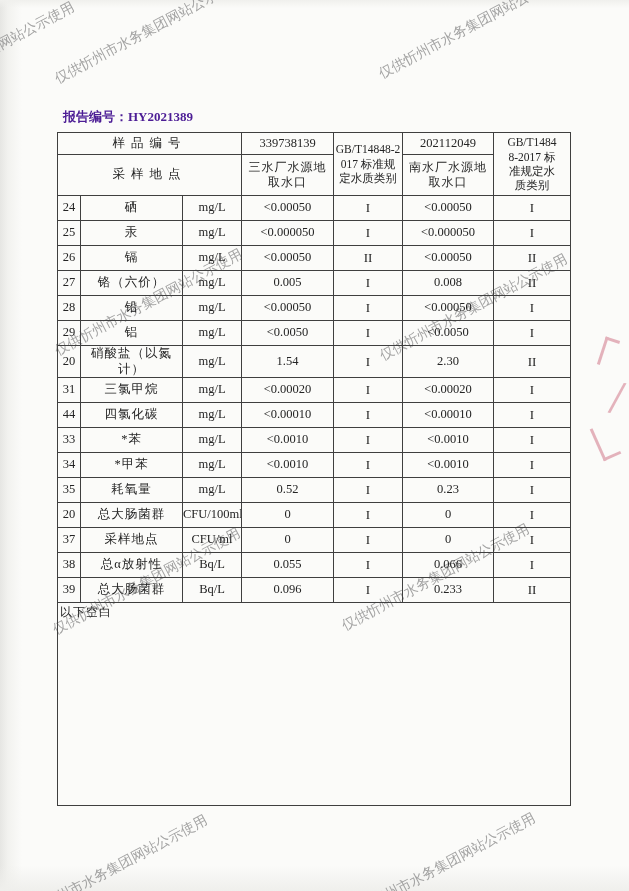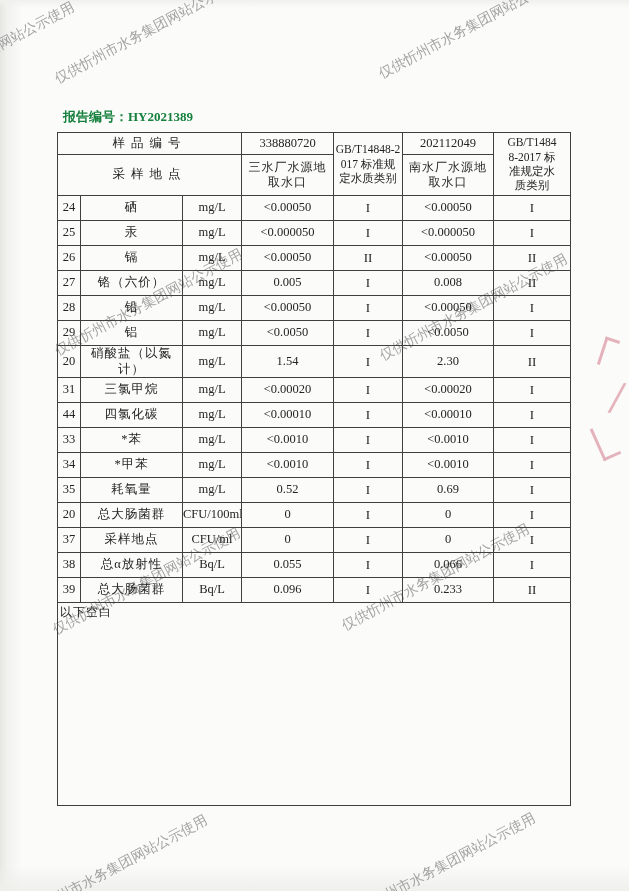--- a/index.html
+++ b/index.html
@@ -58,21 +58,21 @@
       transform:rotate(-24deg);}
 
   .title{
     position:absolute;left:57px;top:77px;width:513px;
     text-align:center;font-size:17px;font-weight:bold;color:#161616;
     letter-spacing:1px;
   }
   .info-line{
     position:absolute;left:63px;top:108px;width:507px;
     display:flex;justify-content:flex-start;
-    font-size:13px;font-weight:600;color:#15803d;
+    font-size:13px;font-weight:600;color:#4c1d95;
   }
   .info-line .page-ind{padding-right:38px;letter-spacing:1px;}
 
   table.report{
     position:absolute;left:57px;top:132px;width:513px;
     border-collapse:collapse;table-layout:fixed;
     font-size:12.5px;color:#242424;
   }
   table.report td{
     border:1px solid #3f3f3f;
@@ -127,21 +127,21 @@
         <col style="width:102px">
         <col style="width:59px">
       <col style="width:92px">
         <col style="width:69px">
         <col style="width:91px">
         <col style="width:77px">
     </colgroup>
     <tbody id="report-body">
       <tr class="h1">
         <td colspan="3" class="hdr-label">样品编号</td>
-        <td>338880720</td>
+        <td>339738139</td>
         <td rowspan="2" class="std">GB/T14848-2
 017 标准规
 定水质类别</td>
         <td>202112049</td>
         <td rowspan="2" class="std">GB/T1484
 8-2017 标
 准规定水
 质类别</td>
       </tr>
       <tr class="h2">
@@ -261,21 +261,21 @@
       <td class="c-val">&lt;0.0010</td>
       <td class="c-cls">I</td>
     </tr>
 
     <tr class="body-row">
       <td class="c-no">35</td>
       <td class="c-name">耗氧量</td>
       <td class="c-unit">mg/L</td>
       <td class="c-val">0.52</td>
       <td class="c-cls">I</td>
-      <td class="c-val">0.69</td>
+      <td class="c-val">0.23</td>
       <td class="c-cls">I</td>
     </tr>
 
     <tr class="body-row">
       <td class="c-no">20</td>
       <td class="c-name">总大肠菌群</td>
       <td class="c-unit">CFU/100ml</td>
       <td class="c-val">0</td>
       <td class="c-cls">I</td>
       <td class="c-val">0</td>

